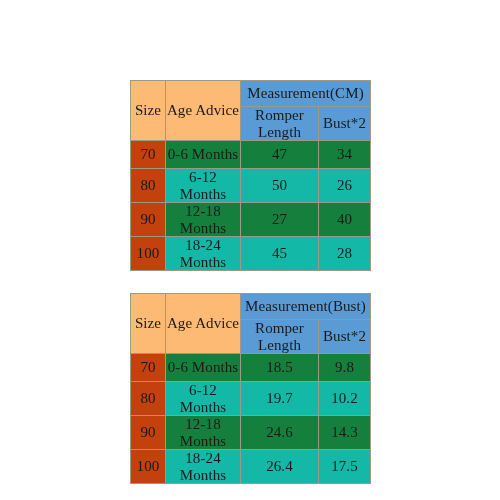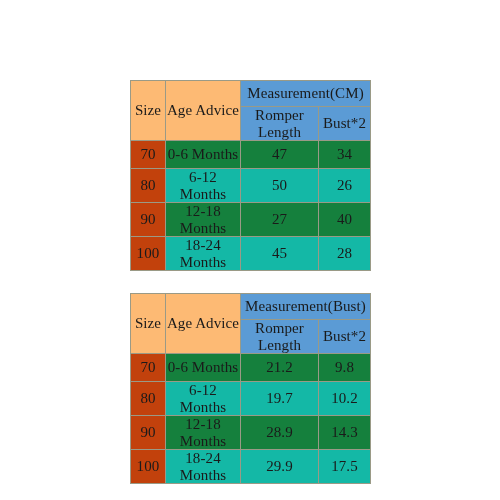--- a/index.html
+++ b/index.html
@@ -133,37 +133,37 @@
       </tr>
       <tr>
         <th class="hdr sub-hdr">Romper Length</th>
         <th class="hdr sub-hdr">Bust*2</th>
       </tr>
     </thead>
     <tbody>
       <tr class="data-row row-green">
         <td class="cell-size">70</td>
         <td class="cell-plain">0-6 Months</td>
-        <td class="cell-plain">21.2</td>
+        <td class="cell-plain">18.5</td>
         <td class="cell-plain">9.8</td>
       </tr>
       <tr class="data-row row-tan">
         <td class="cell-size">80</td>
         <td class="cell-plain">6-12 Months</td>
         <td class="cell-plain">19.7</td>
         <td class="cell-plain">10.2</td>
       </tr>
       <tr class="data-row row-green">
         <td class="cell-size">90</td>
         <td class="cell-plain">12-18 Months</td>
-        <td class="cell-plain">28.9</td>
+        <td class="cell-plain">24.6</td>
         <td class="cell-plain">14.3</td>
       </tr>
       <tr class="data-row row-tan">
         <td class="cell-size">100</td>
         <td class="cell-plain">18-24 Months</td>
-        <td class="cell-plain">29.9</td>
+        <td class="cell-plain">26.4</td>
         <td class="cell-plain">17.5</td>
       </tr>
     </tbody>
   </table>
 
 </div>
 
 </body></html>

